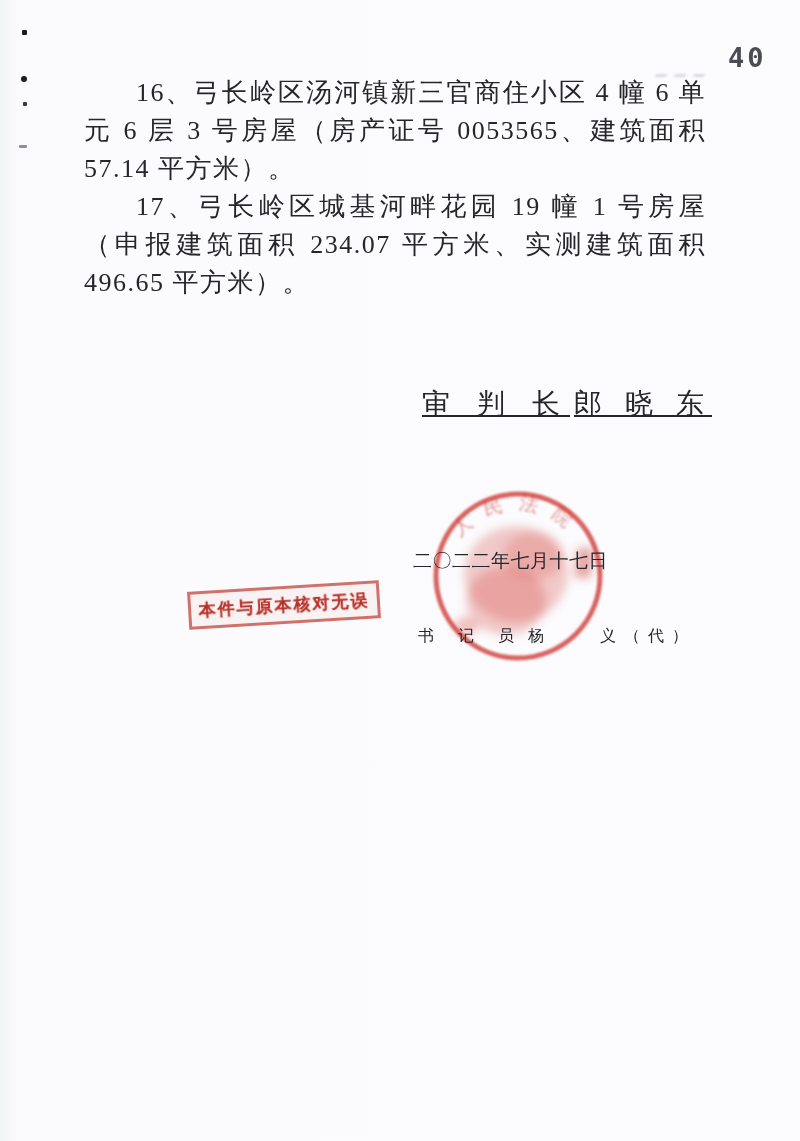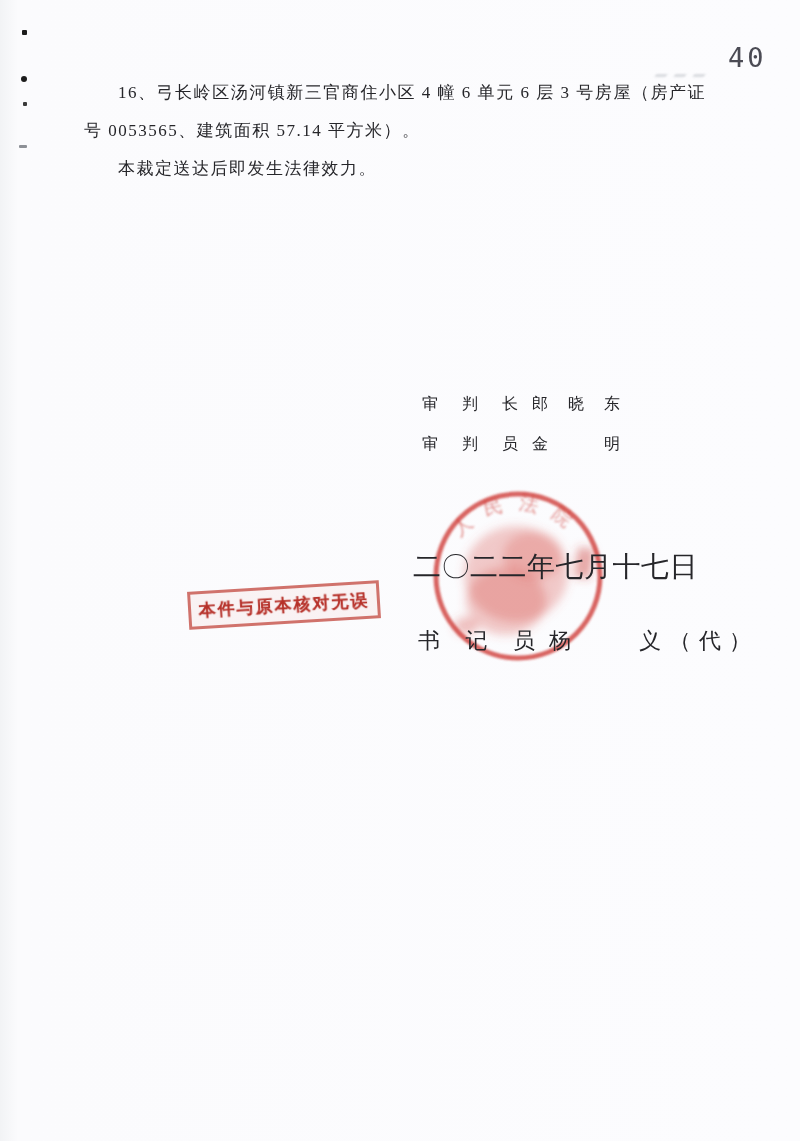--- a/index.html
+++ b/index.html
@@ -8,52 +8,52 @@
     width:800px;height:1141px;
     margin:0 auto;
     background:linear-gradient(90deg,#f2f3f5 0px,#fbfbfd 18px,#fcfcfe 100%);
     overflow:hidden;
     font-family:"Liberation Serif","DejaVu Serif",serif;
     color:#26262a;
   }
   
   .body-text{
     position:absolute;left:84px;top:74px;width:622px;
-    font-size:17px;line-height:38px;letter-spacing:1.5px;
+    font-size:26px;line-height:38px;letter-spacing:1.5px;
     text-align:justify;
   }
   .body-text p{margin:0;text-indent:2em;}
   
   .page-number{
     position:absolute;left:728px;top:42px;
     font-family:"DejaVu Sans Mono",monospace;
-    font-size:27px;letter-spacing:3px;color:#4b4b54;
+    font-size:27px;letter-spacing:3px;color:#4b4b54;font-weight:bold;
   }
   .smudge-marks{position:absolute;left:655px;top:63px;width:64px;height:8px;opacity:.35;}
   .smudge-marks i{
     display:inline-block;width:12px;height:3px;margin-right:7px;
     background:#9aa0a8;border-radius:2px;transform:skewX(-20deg);
     filter:blur(1px);
   }
   
   .dot{position:absolute;background:#1c1c1c;border-radius:1px;}
   .dot.d1{left:22px;top:30px;width:5px;height:5px;}
   .dot.d2{left:21px;top:76px;width:6px;height:6px;border-radius:3px;}
   .dot.d3{left:23px;top:102px;width:4px;height:4px;background:#3a3a3a;}
   .dot.d4{left:19px;top:145px;width:8px;height:3px;background:#8d9096;filter:blur(.5px);}
   
-  .sig-block{position:absolute;left:422px;top:384px;font-size:16px;line-height:40px;}
+  .sig-block{position:absolute;left:422px;top:384px;font-size:28px;line-height:40px;text-decoration:underline;}
   .sig-line{white-space:nowrap;}
   .sig-role{letter-spacing:10px;}
   .sig-name{letter-spacing:8px;margin-left:4px;}
   .date-line{
     position:absolute;left:413px;top:548px;
-    font-size:28px;letter-spacing:0.5px;white-space:nowrap;z-index:3;
+    font-size:19px;letter-spacing:0.5px;white-space:nowrap;z-index:3;
   }
-  .clerk-line{position:absolute;left:418px;top:626px;font-size:22px;white-space:nowrap;z-index:3;}
+  .clerk-line{position:absolute;left:418px;top:626px;font-size:16px;white-space:nowrap;z-index:3;}
   
   .seal{position:absolute;left:428px;top:486px;width:180px;height:180px;z-index:2;}
   
   .rect-stamp{
     position:absolute;left:188px;top:586px;width:186px;height:32px;
     border:3px solid rgba(186,44,34,.65);
     transform:rotate(-3.5deg);
     display:flex;align-items:center;justify-content:center;
     color:rgba(178,38,30,.88);
     font-size:17px;font-weight:bold;letter-spacing:2px;white-space:nowrap;
@@ -72,29 +72,26 @@
   <span class="dot d2"></span>
   <span class="dot d3"></span>
   <span class="dot d4"></span>
 
   <span class="smudge-marks"><i></i><i></i><i></i></span>
 
   <div class="page-number">40</div>
 
   <div class="body-text">
     <p>16、弓长岭区汤河镇新三官商住小区 4 幢 6 单元 6 层 3 号房屋（房产证号 0053565、建筑面积 57.14 平方米）。</p>
-    <p>本裁定送达后即发生法律效力。</p>
+    <p>17、弓长岭区城基河畔花园 19 幢 1 号房屋（申报建筑面积 234.07 平方米、实测建筑面积 496.65 平方米）。</p>
   </div>
 
   <div class="sig-block">
     <div class="sig-line">
       <span class="sig-role">审 判 长</span><span class="sig-name">郎 晓 东</span>
-    </div>
-    <div class="sig-line">
-      <span class="sig-role">审 判 员</span><span class="sig-name">金　　明</span>
     </div>
   </div>
 
   <svg class="seal" viewBox="0 0 180 180">
     <defs>
       <filter id="blob-blur" x="-30%" y="-30%" width="160%" height="160%">
         <feGaussianBlur stdDeviation="5"></feGaussianBlur>
       </filter>
       <filter id="soft" x="-30%" y="-30%" width="160%" height="160%">
         <feGaussianBlur stdDeviation="0.8"></feGaussianBlur>

